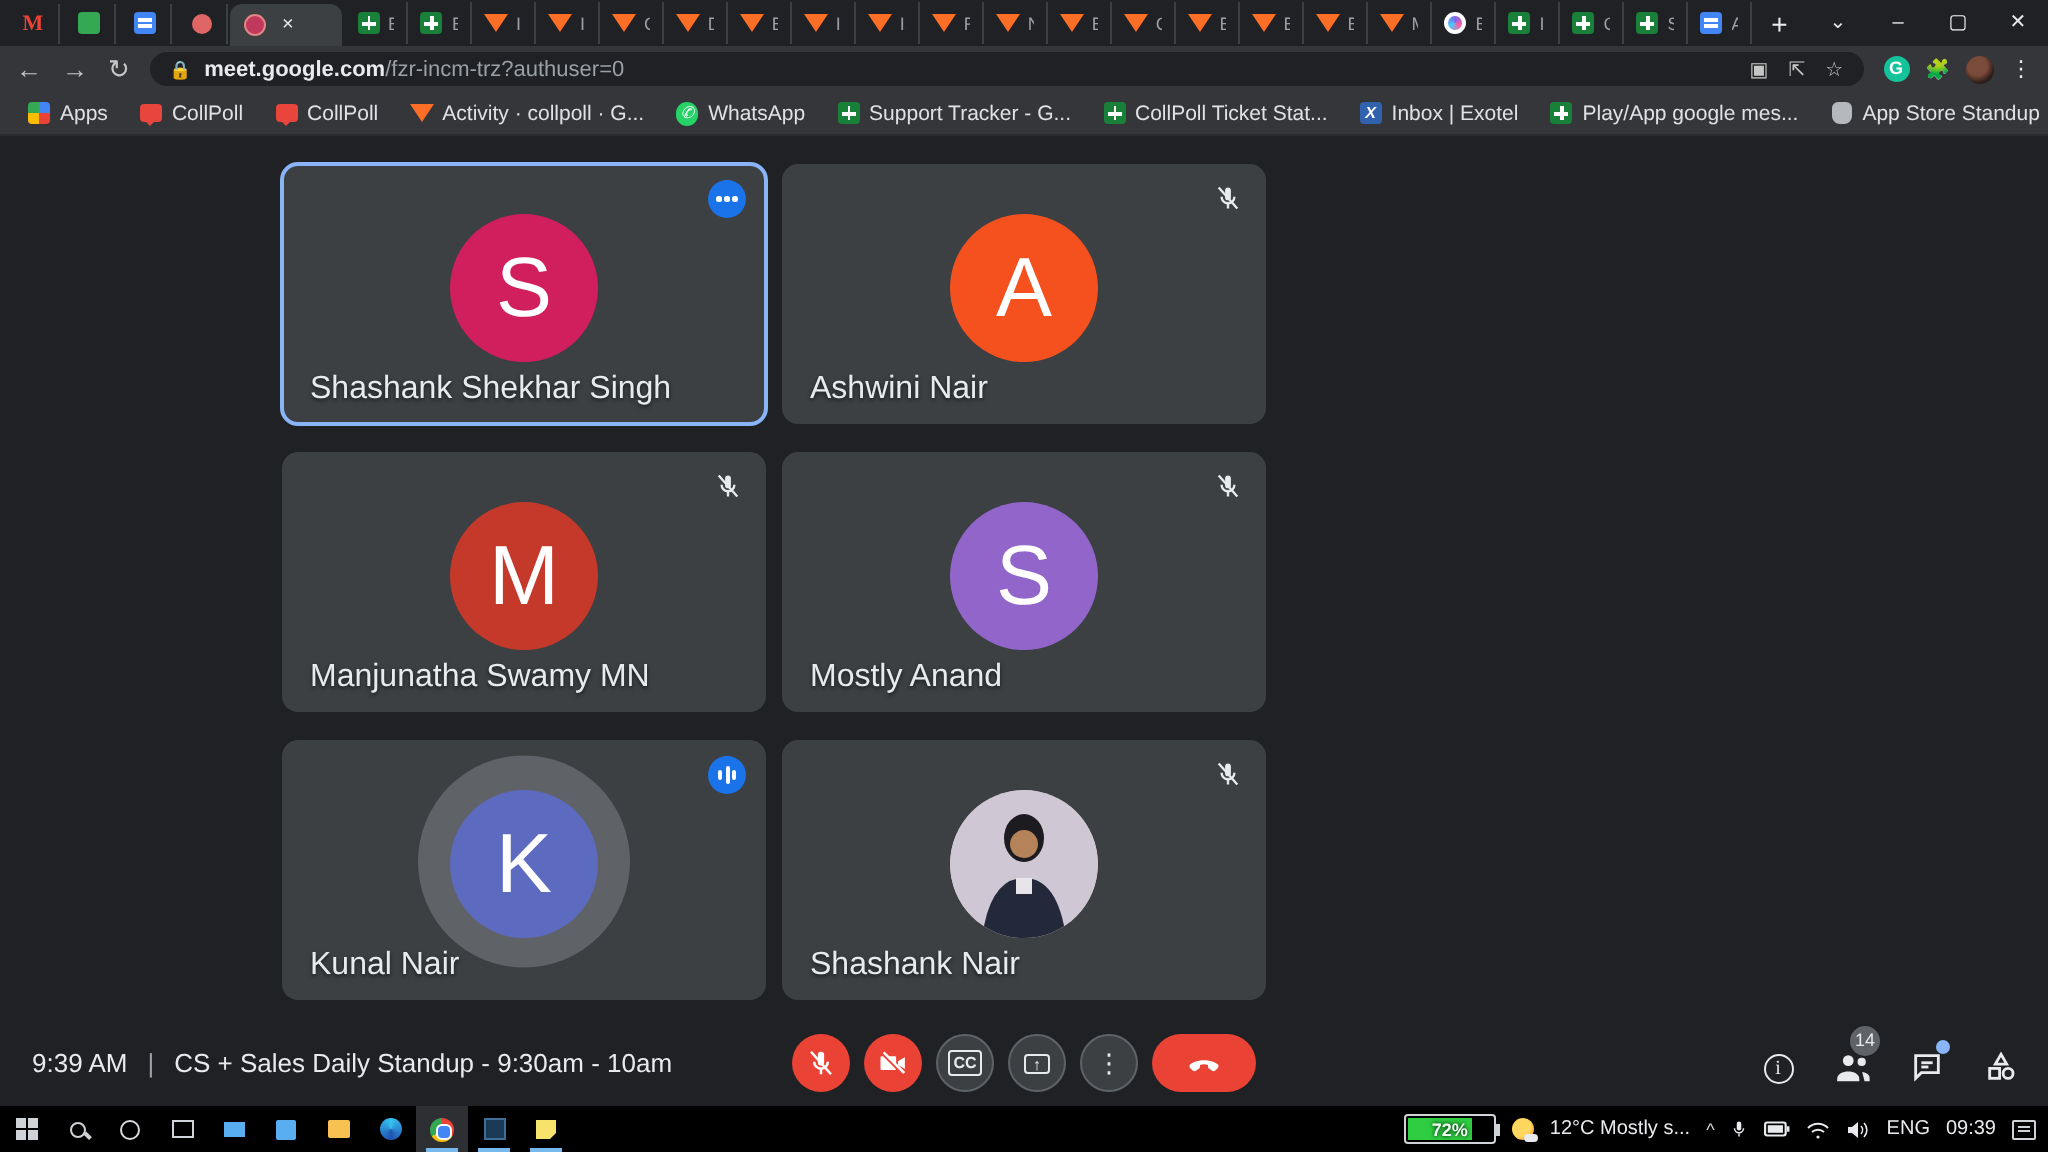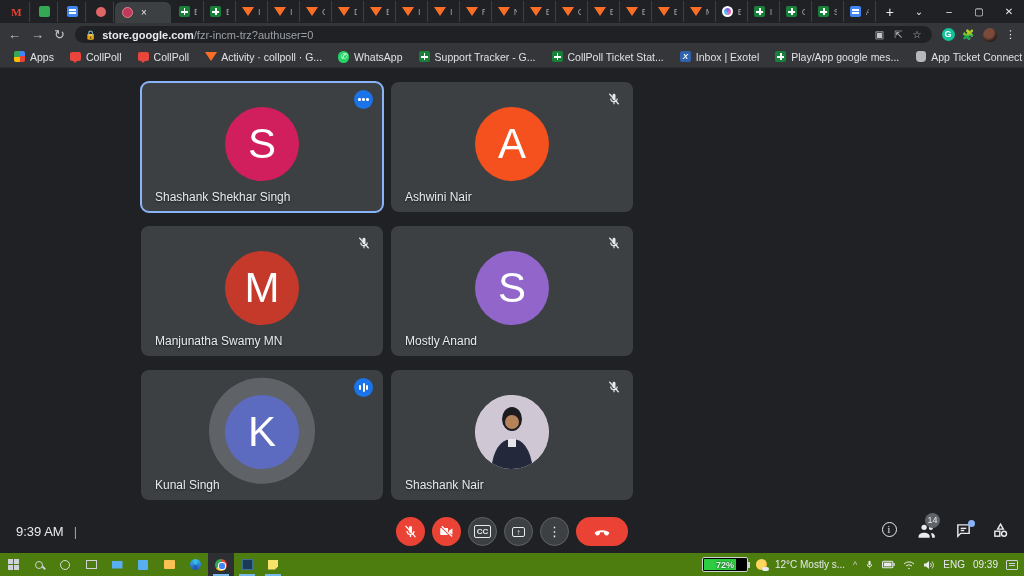--- a/index.html
+++ b/index.html
@@ -61,21 +61,21 @@
   .bm-sep { width:1px; height:14px; background:#5f6368; margin:0 4px;}
 
   
   .meet-main { position:absolute; top:68px; left:0; width:1024px; height:442px; background:#202124; }
   .grid { position:absolute; top:14px; left:141px; width:742px; display:flex; flex-wrap:wrap; }
   .tile { position:relative; width:242px; height:130px; background:#3c4043; border-radius:8px; margin:0 8px 14px 0; }
   .tile.selected { outline:2px solid #8ab4f8; outline-offset:-1px; }
   .avatar-circle { position:absolute; left:50%; top:50%; transform:translate(-50%,-54%); border-radius:50%; display:flex; align-items:center; justify-content:center; color:#fff; font-size:42px; font-weight:400; font-family:"Liberation Sans",sans-serif;}
   .av-lg { width:74px; height:74px; }
   .halo { position:absolute; left:50%; top:50%; transform:translate(-50%,-54%); width:106px; height:106px; border-radius:50%; background:#5f6368; }
-  .pname { position:absolute; left:14px; bottom:8px; color:#e8eaed; font-size:12px; text-shadow:0 1px 2px rgba(0,0,0,.6); }
+  .pname { position:absolute; left:14px; bottom:8px; color:#e8eaed; font-size:16px; text-shadow:0 1px 2px rgba(0,0,0,.6); }
   .mic-off-badge { position:absolute; top:8px; right:10px; width:18px; height:18px; display:flex; align-items:center; justify-content:center;}
   .speak-badge { position:absolute; top:8px; right:10px; width:19px; height:19px; border-radius:10px; background:#1a73e8; display:flex; align-items:center; justify-content:center; gap:1.5px;}
   .speak-badge i { width:2px; background:#fff; border-radius:1px; display:block;}
   .menu-badge { position:absolute; top:8px; right:10px; width:19px; height:19px; border-radius:10px; background:#1a73e8; color:#fff; display:flex; align-items:center; justify-content:center; gap:1.5px;}
   .menu-badge i { width:2.5px; height:2.5px; background:#fff; border-radius:50%; display:block;}
   .photo { overflow:hidden; }
   .others-wrap { position:absolute; left:50%; top:42px; transform:translateX(-50%); display:flex; }
   .ocircle { width:52px; height:52px; border-radius:26px; color:#fff; font-size:30px; display:flex; align-items:center; justify-content:center;}
   .ocircle+.ocircle { margin-left:-8px; }
 
@@ -85,27 +85,27 @@
   .bb-divider { color:#9aa0a6; }
   .bb-center { position:absolute; left:50%; transform:translateX(-50%); display:flex; align-items:center; gap:7px; }
   .ctl { width:29px; height:29px; border-radius:50%; display:flex; align-items:center; justify-content:center; }
   .ctl.red { background:#ea4335; }
   .ctl.dark { background:#3c4043; border:1px solid #5f6368;}
   .hangup { width:52px; height:29px; border-radius:15px; background:#ea4335; display:flex; align-items:center; justify-content:center; }
   .cc-box { color:#e8eaed; font-size:8px; border:1.5px solid #e8eaed; border-radius:2px; padding:1px 2px; font-weight:bold;}
   .present-box { width:13px; height:10px; border:1.5px solid #e8eaed; border-radius:2px; color:#e8eaed; font-size:8px; line-height:9px; text-align:center;}
   .dots3v { color:#e8eaed; font-size:13px; letter-spacing:0;}
   .bb-right { position:absolute; right:14px; display:flex; align-items:center; gap:17px; }
-  .bbr { position:relative; width:20px; height:20px; display:flex; align-items:flex-start; justify-content:center;}
+  .bbr { position:relative; width:20px; height:20px; display:flex; align-items:flex-end; justify-content:center;}
   .count-badge { position:absolute; top:-9px; right:-4px; min-width:15px; height:15px; border-radius:8px; background:#5f6368; color:#e8eaed; font-size:9px; display:flex; align-items:center; justify-content:center; padding:0 2px;}
   .dot-badge { position:absolute; top:-2px; right:-2px; width:7px; height:7px; border-radius:4px; background:#8ab4f8; }
   .info-circle { width:15px; height:15px; border:1.5px solid #e8eaed; border-radius:50%; color:#e8eaed; font-size:10px; display:flex; align-items:center; justify-content:center; font-family:"Liberation Serif",serif;}
 
   
-  .taskbar { position:absolute; left:0; top:553px; width:1024px; height:23px; background:#4d7c0f; display:flex; align-items:center; }
+  .taskbar { position:absolute; left:0; top:553px; width:1024px; height:23px; background:#000000; display:flex; align-items:center; }
   .tb-left { display:flex; align-items:center; height:100%; }
   .tbi { width:26px; height:100%; display:flex; align-items:center; justify-content:center; position:relative;}
   .tbi.open:after { content:""; position:absolute; bottom:0; left:5px; right:5px; height:2px; background:#76b9ed;}
   .tbi.active { background:#2d2f33; }
   .win-logo { width:11px; height:11px; display:grid; grid-template-columns:5px 5px; grid-template-rows:5px 5px; gap:1px;}
   .win-logo i { background:#cfd2d6; }
   .search-glyph { width:8px; height:8px; border:1.5px solid #cfd2d6; border-radius:50%; position:relative;}
   .search-glyph:after { content:""; position:absolute; width:4px; height:1.5px; background:#cfd2d6; transform:rotate(45deg); right:-4px; bottom:-1px;}
   .cortana { width:10px; height:10px; border:1.5px solid #d8dadd; border-radius:50%; }
   .taskview { width:11px; height:9px; border:1px solid #cfd2d6; position:relative; }
@@ -301,21 +301,21 @@
       <span>✕</span>
     </div>
   </div>
 
   <div class="toolbar">
     <span class="navbtn">←</span>
     <span class="navbtn">→</span>
     <span class="navbtn">↻</span>
     <div class="omnibox">
       <span class="lock">🔒</span>
-      <span class="url"><b>store.google.com</b><span class="urlpath">/fzr-incm-trz?authuser=0</span></span>
+      <span class="url"><b>meet.google.com</b><span class="urlpath">/fzr-incm-trz?authuser=0</span></span>
       <span class="omni-icons">
         <span class="oi">▣</span>
         <span class="oi">⇱</span>
         <span class="oi">☆</span>
       </span>
     </div>
     <div class="ext">
       <span class="gram">G</span>
       <span class="puzzle">🧩</span>
       <span class="avatar-s"></span>
@@ -373,21 +373,21 @@
     <div class="bm">
         <span class="bicon">
           <i class="fav-sheets"></i>
         </span>
         <span class="blabel">Play/App google mes...</span>
       </div>
     <div class="bm">
         <span class="bicon">
           <i class="b-apple"></i>
         </span>
-        <span class="blabel">App Ticket Connect</span>
+        <span class="blabel">App Store Standup</span>
       </div>
     <div class="bm"></div>
     <div class="bm-spacer"></div>
 
     <span class="bm-sep"></span>
 
   </div>
 
   <div class="meet-main">
     <div class="grid">
@@ -442,21 +442,21 @@
       </div>
 
       <div class="tile">
         <div class="halo"></div>
         <div class="avatar-circle av-lg" style="background:#5c6bc0">K</div>
         <div class="speak-badge">
             <i style="height:5px"></i>
             <i style="height:9px"></i>
             <i style="height:5px"></i>
           </div>
-        <div class="pname">Kunal Singh</div>
+        <div class="pname">Kunal Nair</div>
       </div>
 
       <div class="tile">
         <div class="avatar-circle av-lg photo" style="background:#cfc8d4">
           <svg width="74" height="74" viewBox="0 0 74 74">
               <circle cx="37" cy="37" r="37" fill="#cfc8d4"></circle>
               <ellipse cx="37" cy="24" rx="10" ry="12" fill="#1b1b20"></ellipse>
               <circle cx="37" cy="27" r="7" fill="#b5835a"></circle>
               <path d="M16 74 Q20 44 37 44 Q54 44 58 74 Z" fill="#23283a"></path>
               <path d="M33 44 h8 v8 h-8 z" fill="#e8e5ea"></path>
@@ -496,20 +496,21 @@
 
       </div>
 
     </div>
   </div>
 
   <div class="bottombar">
     <div class="bb-left">
       <span>9:39 AM</span>
       <span class="bb-divider">|</span>
+      <span>CS + Sales Daily Standup - 9:30am - 10am</span>
     </div>
 
     <div class="bb-center">
       <div class="ctl red">
         <svg width="15" height="15" viewBox="0 0 24 24" fill="none" stroke="#fff" stroke-width="2">
             <rect x="9.5" y="3" width="5" height="11" rx="2.5" fill="#fff" stroke="none"></rect>
             <path d="M6.5 11a5.5 5.5 0 0 0 11 0"></path>
             <line x1="12" y1="17" x2="12" y2="21"></line>
             <line x1="4" y1="3" x2="20" y2="21"></line>
           </svg>

